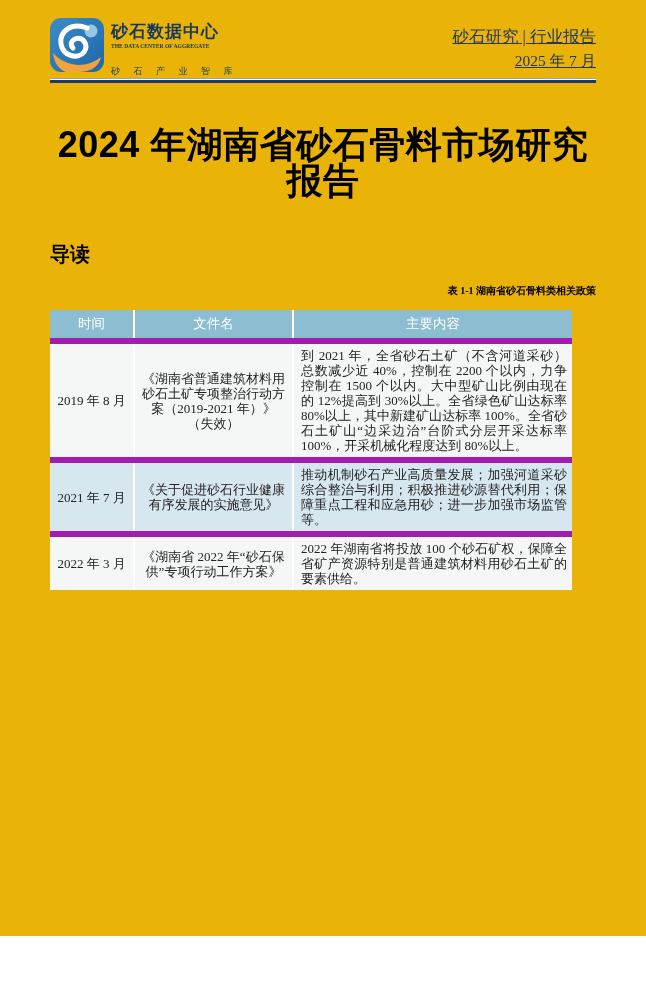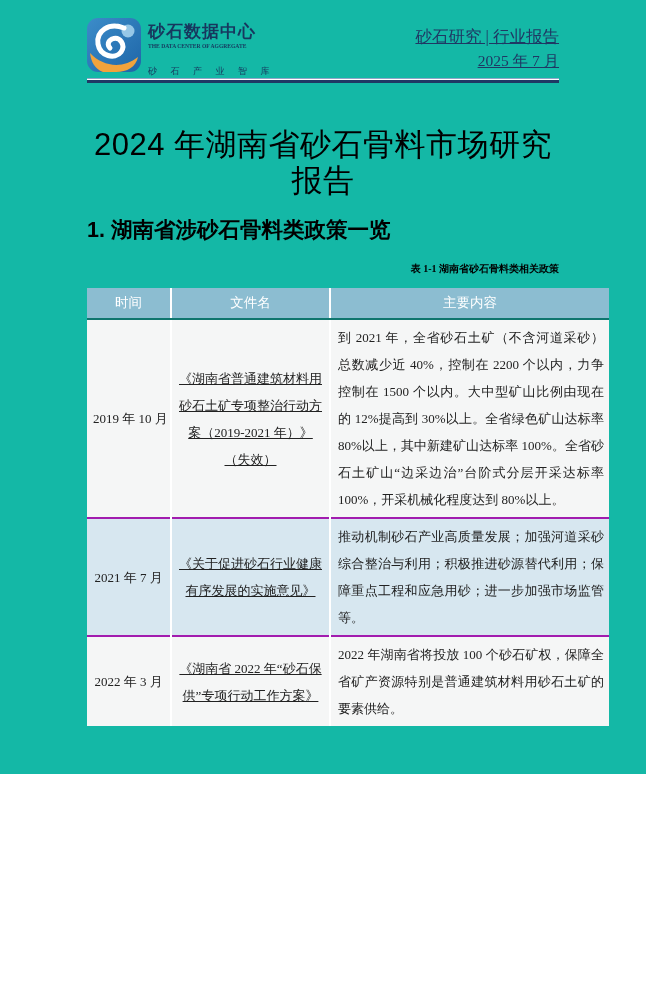--- a/index.html
+++ b/index.html
@@ -1,23 +1,23 @@
 <!DOCTYPE html>
 <html><head>
 <meta charset="utf-8">
 <style>
   * { margin: 0; padding: 0; box-sizing: border-box; }
   html, body { background: #ffffff; }
   body { width: 646px; font-family: "Liberation Serif", "DejaVu Serif", serif; color: #1a1a1a; }
 
   .page {
-    width: 646px; height: 774px;
-    padding: 0 87px;
+    width: 646px; height: 936px;
+    padding: 0 50px;
     overflow: hidden;
-    background: #14b8a6;
+    background: #eab308;
     position: relative;
   }
 
   
   .header {
     margin-top: 18px;
     display: flex;
     justify-content: space-between;
     align-items: flex-start;
     height: 58px;
@@ -53,21 +53,21 @@
       #ffffff 1px 2px,
       #1F3864 2px 5px
     );
   }
 
   
   .title {
     margin-top: 44px;
     text-align: center;
     font-family: "Liberation Sans", "DejaVu Sans", sans-serif;
-    font-weight: normal; font-size: 31px; line-height: 36px;
+    font-weight: bold; font-size: 36px; line-height: 36px;
     color: #000000; letter-spacing: 0.5px;
   }
   .intro-heading {
     margin-top: 42px;
     font-family: "Liberation Sans", "DejaVu Sans", sans-serif;
     font-weight: bold; font-size: 20px; line-height: 26px; color: #000;
   }
   .section-heading {
     margin-top: 16px;
     font-family: "Liberation Sans", "DejaVu Sans", sans-serif;
@@ -99,37 +99,37 @@
 
   .policy-table thead th {
     background: #8CBDD1;
     color: #ffffff;
     font-weight: normal;
     font-size: 13.5px;
     height: 31px;
     text-align: center;
     vertical-align: middle;
     border-left: 2px solid #ffffff;
-    border-bottom: 2px solid #0f766e;
+    border-bottom: 2px solid #4d7c0f;
   }
   .policy-table thead th:first-child { border-left: none; }
 
   .policy-table tbody td {
     vertical-align: middle;
     padding: 4px 6px;
-    line-height: 27px;
+    line-height: 15px;
     color: #222222;
     border-left: 2px solid #ffffff;
-    border-top: 2px solid #a21caf;
+    border-top: 6px solid #a21caf;
   }
   .policy-table tbody td:first-child { border-left: none; }
   .policy-table tbody tr.odd  td { background: #F5F6F6; }
   .policy-table tbody tr.even td { background: #D7E7F0; }
   .policy-table td.cell-time { text-align: center; white-space: nowrap; }
-  .policy-table td.cell-file { text-align: center; text-decoration: underline; }
+  .policy-table td.cell-file { text-align: center; }
   .policy-table td.cell-content { text-align: justify; padding-left: 7px; padding-right: 5px; }
 </style>
 </head>
 <body>
 
 <div class="page">
 
   <header class="header">
     <div class="brand">
       <div class="logo">
@@ -157,41 +157,41 @@
     <div class="header-right">
       <div class="line1">砂石研究 | 行业报告</div>
       <div class="line2">2025 年 7 月</div>
     </div>
   </header>
 
   <div class="rule"></div>
 
   <h1 class="title">2024 年湖南省砂石骨料市场研究报告</h1>
 
-
-  <h2 class="section-heading">1. 湖南省涉砂石骨料类政策一览</h2>
+  <h2 class="intro-heading">导读</h2>
+
 
   <div class="table-caption">表 1-1 湖南省砂石骨料类相关政策</div>
 
   <table class="policy-table">
     <colgroup>
       <col class="c-time">
         <col class="c-file">
         <col class="c-content">
     </colgroup>
     <thead>
       <tr>
         <th>时间</th>
         <th>文件名</th>
         <th>主要内容</th>
       </tr>
     </thead>
     <tbody>
       <tr class="odd">
-        <td class="cell-time">2019 年 10 月</td>
+        <td class="cell-time">2019 年 8 月</td>
         <td class="cell-file">《湖南省普通建筑材料用砂石土矿专项整治行动方案（2019-2021 年）》（失效）</td>
         <td class="cell-content">到 2021 年，全省砂石土矿（不含河道采砂）总数减少近 40%，控制在 2200 个以内，力争控制在 1500 个以内。大中型矿山比例由现在的 12%提高到 30%以上。全省绿色矿山达标率 80%以上，其中新建矿山达标率 100%。全省砂石土矿山“边采边治”台阶式分层开采达标率 100%，开采机械化程度达到 80%以上。</td>
       </tr>
       <tr class="even">
         <td class="cell-time">2021 年 7 月</td>
         <td class="cell-file">《关于促进砂石行业健康有序发展的实施意见》</td>
         <td class="cell-content">推动机制砂石产业高质量发展；加强河道采砂综合整治与利用；积极推进砂源替代利用；保障重点工程和应急用砂；进一步加强市场监管等。</td>
       </tr>
       <tr class="odd">
         <td class="cell-time">2022 年 3 月</td>

